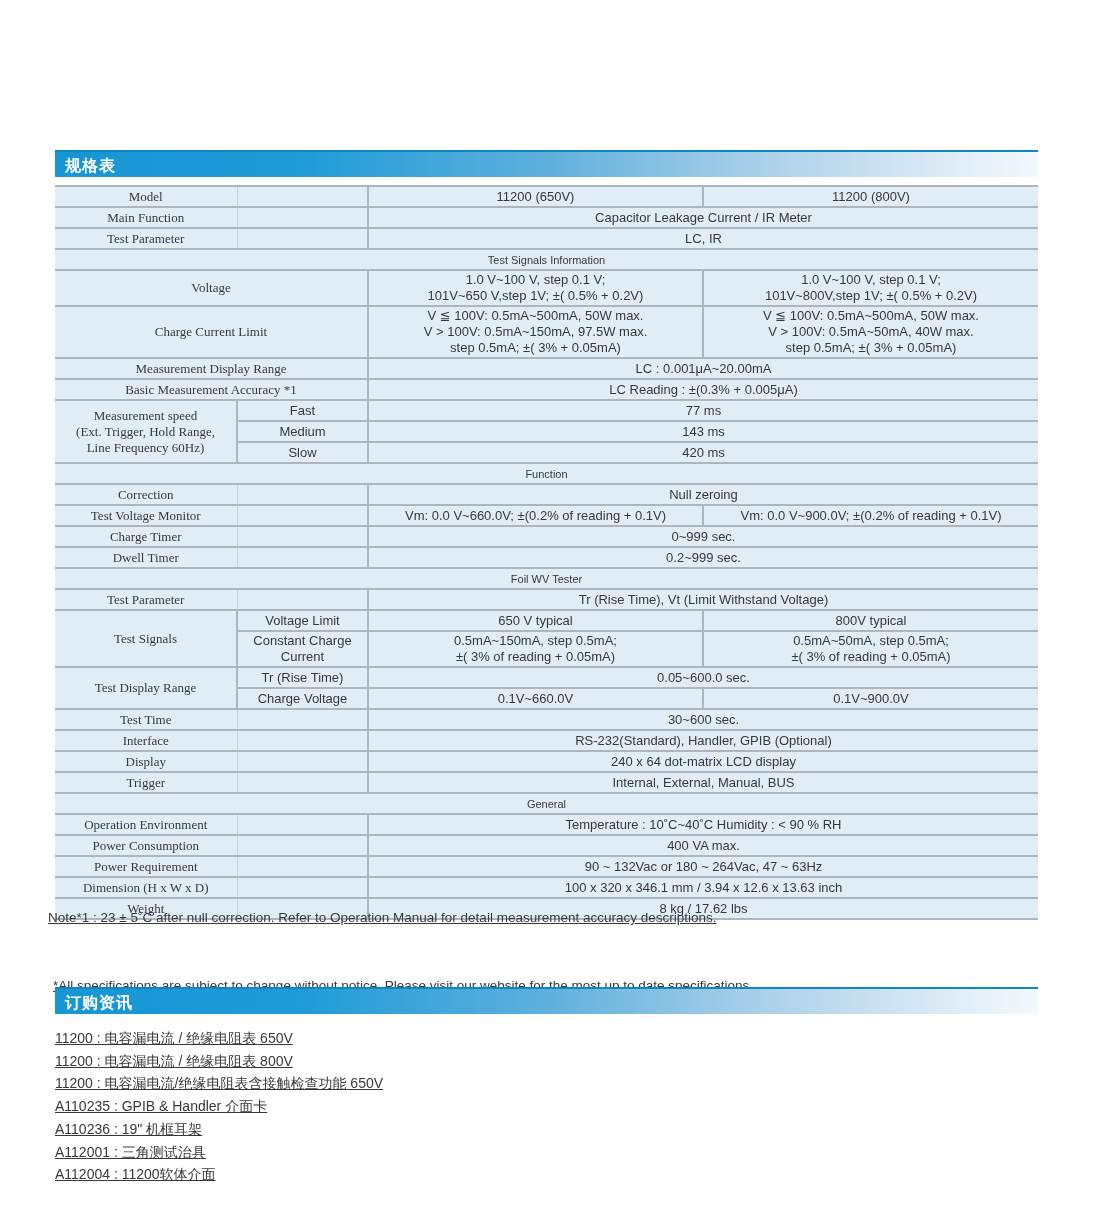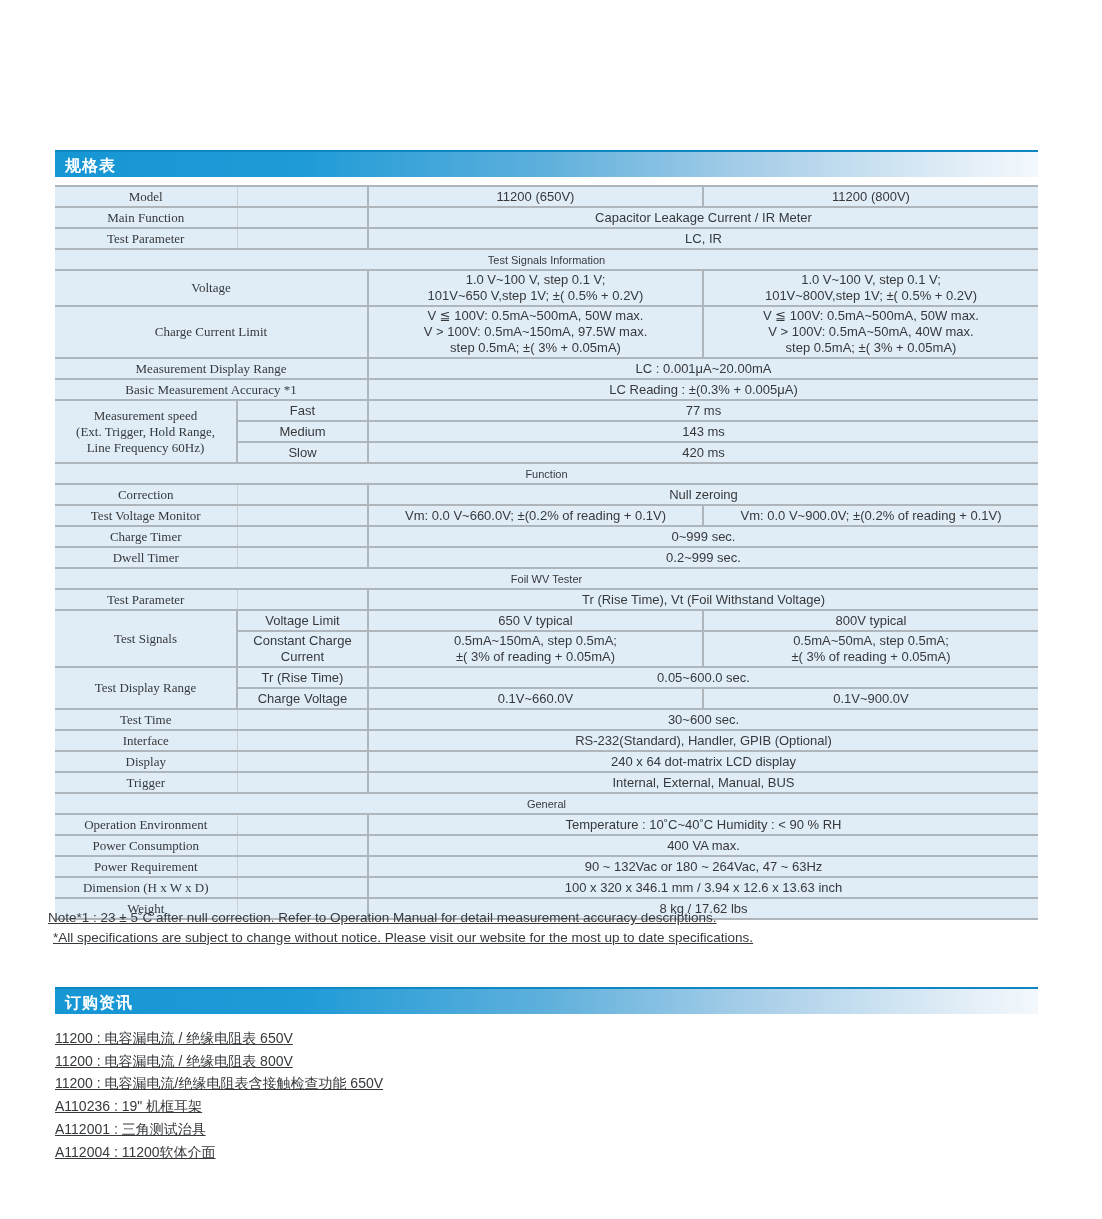--- a/index.html
+++ b/index.html
@@ -29,21 +29,21 @@
     line-height:16px;white-space:pre-line;overflow:hidden;
   }
   td.c-lbl{text-align:left;padding-left:7px;font-family:Liberation Serif, serif;}
   td.c-sub{text-align:left;padding-left:7px;border-left:2px solid #aeb6bb;}
   td.c-sp{border-left:1px solid #c6d1d8;}
   td.c-v{border-left:2px solid #aeb6bb;}
   td.c-hdr{background:#9ccbe5;}
   td.c-sec{background:#9ccbe5;text-align:left;padding-left:7px;font-size:11px;}
   
   .notes{font-size:13.5px;line-height:19.5px;color:#36393c;}
-  .notes .n2{padding-left:5px;}
+  .notes .n2{padding-left:5px;margin-top:48px;}
   
   .order-list{list-style:none;margin:0;padding:0;font-size:14px;}
   .order-list li{line-height:22.7px;}
 </style>
 </head>
 <body>
 
 <div class="abs" style="left:55px;top:150px;width:983px;">
   <div class="titlebar">
     <span class="t">规格表</span>
@@ -137,21 +137,21 @@
           <td class="c-lbl">Dwell Timer</td>
           <td class="c-sp"></td>
           <td colspan="2" class="c-v">0.2~999 sec.</td>
         </tr>
         <tr>
           <td colspan="4" class="c-sec">Foil WV Tester</td>
         </tr>
         <tr>
           <td class="c-lbl">Test Parameter</td>
           <td class="c-sp"></td>
-          <td colspan="2" class="c-v">Tr (Rise Time), Vt (Foil Withstand Voltage)</td>
+          <td colspan="2" class="c-v">Tr (Rise Time), Vt (Limit Withstand Voltage)</td>
         </tr>
         <tr>
           <td rowspan="2" class="c-lbl">Test Signals</td>
           <td class="c-sub">Voltage Limit</td>
           <td class="c-v">650 V typical</td>
           <td class="c-v">800V typical</td>
         </tr>
         <tr>
           <td class="c-sub">Constant Charge
 Current</td>
@@ -228,17 +228,18 @@
 </div>
 
 <div class="abs" style="left:55px;top:987px;width:983px;">
   <div class="titlebar">
     <span class="t">订购资讯</span>
   </div>
   <ul class="order-list" style="margin-top:13px;text-decoration:underline;" id="order-list">
       <li>11200 : 电容漏电流 / 绝缘电阻表 650V</li>
       <li>11200 : 电容漏电流 / 绝缘电阻表 800V</li>
       <li>11200 : 电容漏电流/绝缘电阻表含接触检查功能 650V</li>
+      <li>A110235 : GPIB &amp; Handler 介面卡</li>
       <li>A110236 : 19" 机框耳架</li>
       <li>A112001 : 三角测试治具</li>
       <li>A112004 : 11200软体介面</li>
     </ul>
 </div>
 
 </body></html>

